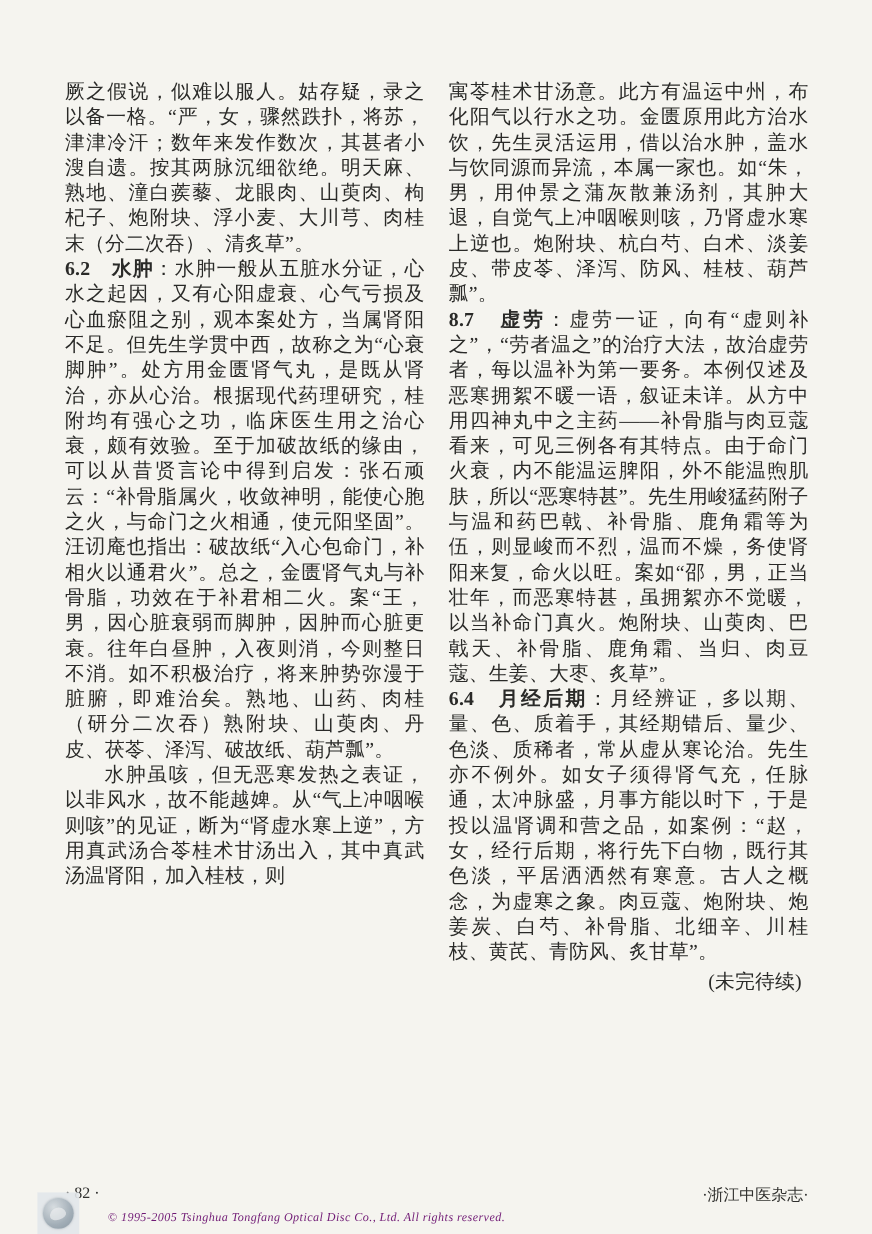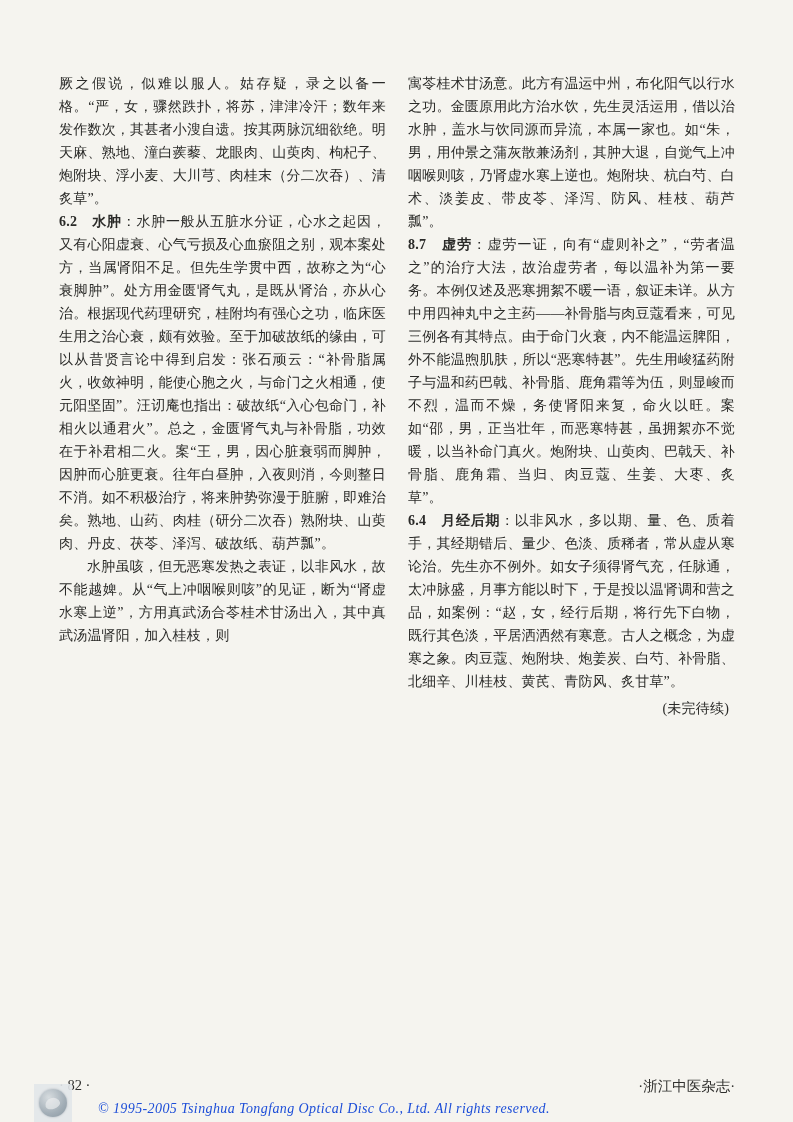--- a/index.html
+++ b/index.html
@@ -5,35 +5,35 @@
   * { margin:0; padding:0; box-sizing:border-box; }
   body { background:#e9e8e4; font-family:"Liberation Serif","DejaVu Serif",serif; }
   .page {
     position:relative; width:793px; height:1122px;
     background:#f5f4ef; color:#2a2a28; overflow:hidden;
     margin:0 auto;
   }
   .content { position:absolute; left:59px; top:72px; width:676px; display:flex; gap:22px; }
   .column { width:327px; }
   p.para {
-    font-size:14px; line-height:23px; text-align:justify;
+    font-size:18px; line-height:23px; text-align:justify;
     text-justify:inter-ideograph; letter-spacing:0.2px;
   }
   p.indent { text-indent:2em; }
   b.sec { font-weight:bold; }
   p.tbc { text-align:right; text-indent:0; margin-top:4px; padding-right:6px; }
   .footer {
     position:absolute; left:59px; width:676px; top:1077px;
     display:flex; justify-content:space-between;
     font-size:14.5px; color:#30302e;
   }
   .copyright {
     position:absolute; left:98px; top:1101px;
-    font-style:italic; font-size:14px; letter-spacing:0.4px;
-    color:#1d4ed8;
+    font-style:italic; font-size:11px; letter-spacing:0.4px;
+    color:#701a75;
   }
   .logo {
     position:absolute; left:34px; top:1084px; width:38px; height:38px;
     background:#e3e7ea; opacity:0.9;
     display:flex; align-items:center; justify-content:center;
   }
   .logo-circle {
     width:28px; height:28px; border-radius:50%;
     background:radial-gradient(circle at 35% 30%, #d4dade 0%, #9aa7b1 60%, #7e8d99 100%);
     position:relative; box-shadow:0 0 2px rgba(90,105,120,.5);
@@ -53,21 +53,21 @@
 
     <div class="column">
       <p class="para"><span>厥之假说，似难以服人。姑存疑，录之以备一格。“严，女，骤然跌扑，将苏，津津冷汗；数年来发作数次，其甚者小溲自遗。按其两脉沉细欲绝。明天麻、熟地、潼白蒺藜、龙眼肉、山萸肉、枸杞子、炮附块、浮小麦、大川芎、肉桂末（分二次吞）、清炙草”。</span></p>
       <p class="para"><b class="sec">6.2　水肿</b><span>：水肿一般从五脏水分证，心水之起因，又有心阳虚衰、心气亏损及心血瘀阻之别，观本案处方，当属肾阳不足。但先生学贯中西，故称之为“心衰脚肿”。处方用金匮肾气丸，是既从肾治，亦从心治。根据现代药理研究，桂附均有强心之功，临床医生用之治心衰，颇有效验。至于加破故纸的缘由，可以从昔贤言论中得到启发：张石顽云：“补骨脂属火，收敛神明，能使心胞之火，与命门之火相通，使元阳坚固”。汪讱庵也指出：破故纸“入心包命门，补相火以通君火”。总之，金匮肾气丸与补骨脂，功效在于补君相二火。案“王，男，因心脏衰弱而脚肿，因肿而心脏更衰。往年白昼肿，入夜则消，今则整日不消。如不积极治疗，将来肿势弥漫于脏腑，即难治矣。熟地、山药、肉桂（研分二次吞）熟附块、山萸肉、丹皮、茯苓、泽泻、破故纸、葫芦瓢”。</span></p>
       <p class="para indent"><span>水肿虽咳，但无恶寒发热之表证，以非风水，故不能越婢。从“气上冲咽喉则咳”的见证，断为“肾虚水寒上逆”，方用真武汤合苓桂术甘汤出入，其中真武汤温肾阳，加入桂枝，则</span></p>
     </div>
 
     <div class="column">
       <p class="para"><span>寓苓桂术甘汤意。此方有温运中州，布化阳气以行水之功。金匮原用此方治水饮，先生灵活运用，借以治水肿，盖水与饮同源而异流，本属一家也。如“朱，男，用仲景之蒲灰散兼汤剂，其肿大退，自觉气上冲咽喉则咳，乃肾虚水寒上逆也。炮附块、杭白芍、白术、淡姜皮、带皮苓、泽泻、防风、桂枝、葫芦瓢”。</span></p>
       <p class="para"><b class="sec">8.7　虚劳</b><span>：虚劳一证，向有“虚则补之”，“劳者温之”的治疗大法，故治虚劳者，每以温补为第一要务。本例仅述及恶寒拥絮不暖一语，叙证未详。从方中用四神丸中之主药——补骨脂与肉豆蔻看来，可见三例各有其特点。由于命门火衰，内不能温运脾阳，外不能温煦肌肤，所以“恶寒特甚”。先生用峻猛药附子与温和药巴戟、补骨脂、鹿角霜等为伍，则显峻而不烈，温而不燥，务使肾阳来复，命火以旺。案如“邵，男，正当壮年，而恶寒特甚，虽拥絮亦不觉暖，以当补命门真火。炮附块、山萸肉、巴戟天、补骨脂、鹿角霜、当归、肉豆蔻、生姜、大枣、炙草”。</span></p>
-      <p class="para"><b class="sec">6.4　月经后期</b><span>：以非风水，多以期、量、色、质着手，其经期错后、量少、色淡、质稀者，常从虚从寒论治。先生亦不例外。如女子须得肾气充，任脉通，太冲脉盛，月事方能以时下，于是投以温肾调和营之品，如案例：“赵，女，经行后期，将行先下白物，既行其色淡，平居洒洒然有寒意。古人之概念，为虚寒之象。肉豆蔻、炮附块、炮姜炭、白芍、补骨脂、北细辛、川桂枝、黄芪、青防风、炙甘草”。</span></p>
+      <p class="para"><b class="sec">6.4　月经后期</b><span>：月经辨证，多以期、量、色、质着手，其经期错后、量少、色淡、质稀者，常从虚从寒论治。先生亦不例外。如女子须得肾气充，任脉通，太冲脉盛，月事方能以时下，于是投以温肾调和营之品，如案例：“赵，女，经行后期，将行先下白物，既行其色淡，平居洒洒然有寒意。古人之概念，为虚寒之象。肉豆蔻、炮附块、炮姜炭、白芍、补骨脂、北细辛、川桂枝、黄芪、青防风、炙甘草”。</span></p>
       <p class="para tbc">(未完待续)</p>
     </div>
 
   </div>
 
   <div class="footer">
     <span>· 82 ·</span>
     <span>·浙江中医杂志·</span>
   </div>
 

